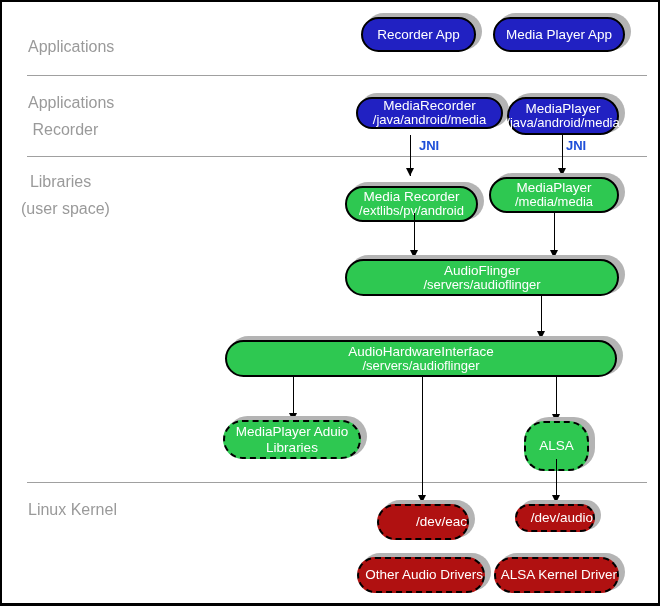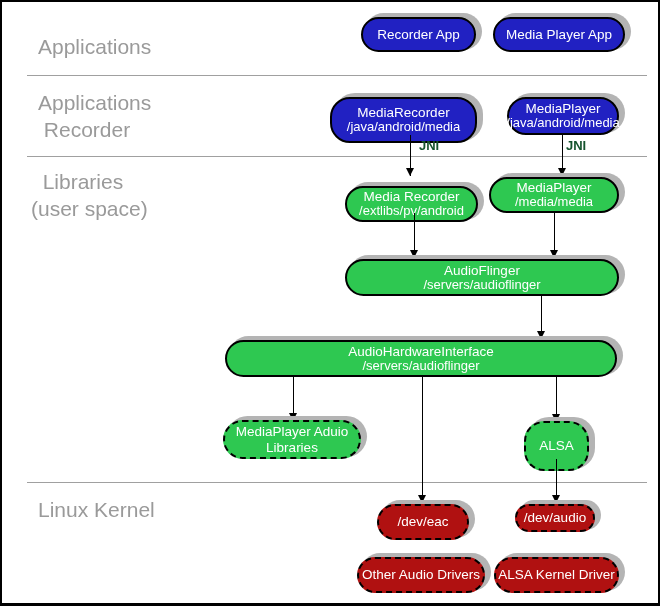--- a/index.html
+++ b/index.html
@@ -9,65 +9,64 @@
     box-sizing:border-box;
     background:#fff;
     border:2px solid #000;
     border-bottom-width:3px;
     font-family:"Liberation Sans", sans-serif;
     overflow:hidden;
   }
   .layer-label{
     position:absolute;
     color:var(--label-gray);
-    font-size:21px;
+    font-size:16px;
     line-height:27px;
     white-space:pre;
-    margin-left:10px;
   }
   .divider{
     position:absolute;
     left:25px;width:620px;height:1px;
     background:var(--divider-gray);
   }
   .pill{
     position:absolute;
     box-sizing:border-box;
     border:2px solid #000;
     border-radius:20px;
     background:var(--lib-green);
     color:#fff;
     display:flex;flex-direction:column;
     align-items:center;justify-content:center;
     text-align:center;
     line-height:1.13;
     box-shadow:5px -3px 0 1px var(--shadow-gray);
   }
   .pill.blue{background:var(--app-blue);}
-  .pill.red{background:var(--kernel-red);}
+  .pill.red{background:var(--kernel-red);align-items:flex-end;}
   .pill.dashed{border-style:dashed;}
   .t{font-size:13.5px;}
   .s{font-size:13px;}
   .arrow{
     position:absolute;
     width:1px;
     background:var(--arrow-black);
   }
   .arrow .head{
     position:absolute;left:-4px;bottom:0;
     width:0;height:0;
     border-left:4.5px solid transparent;
     border-right:4.5px solid transparent;
     border-top:8px solid var(--arrow-black);
   }
   .jni{
     position:absolute;
     font-size:13px;
     font-weight:bold;
-    color:#14532d;
+    color:#1d4ed8;
   }
 </style>
 </head>
 <body>
 
 <div class="canvas">
 
   <div class="divider" style="top:73px"></div>
   <div class="divider" style="top:154px"></div>
   <div class="divider" style="top:480px"></div>
@@ -77,21 +76,21 @@
   <div class="layer-label" style="left:19px;top:166px"><span>  Libraries</span><br><span>(user space)</span></div>
   <div class="layer-label" style="left:26px;top:494px">Linux Kernel</div>
 
   <div class="pill blue" style="left:491px;top:15px;width:132px;height:35px">
     <div class="t">Media Player App</div>
   </div>
   <div class="pill blue" style="left:359px;top:15px;width:115px;height:35px">
     <div class="t">Recorder App</div>
   </div>
 
-  <div class="pill blue" style="left:328px;top:95px;width:147px;height:46px">
+  <div class="pill blue" style="left:354px;top:95px;width:147px;height:32px">
     <div class="t">MediaRecorder</div>
     <div class="s">/java/android/media</div>
   </div>
   <div class="pill blue" style="left:505px;top:95px;width:112px;height:38px">
     <div class="t">MediaPlayer</div>
     <div class="s">/java/android/media</div>
   </div>
 
   <div class="arrow" style="left:408px;top:133px;height:41px">
       <i class="head"></i>

